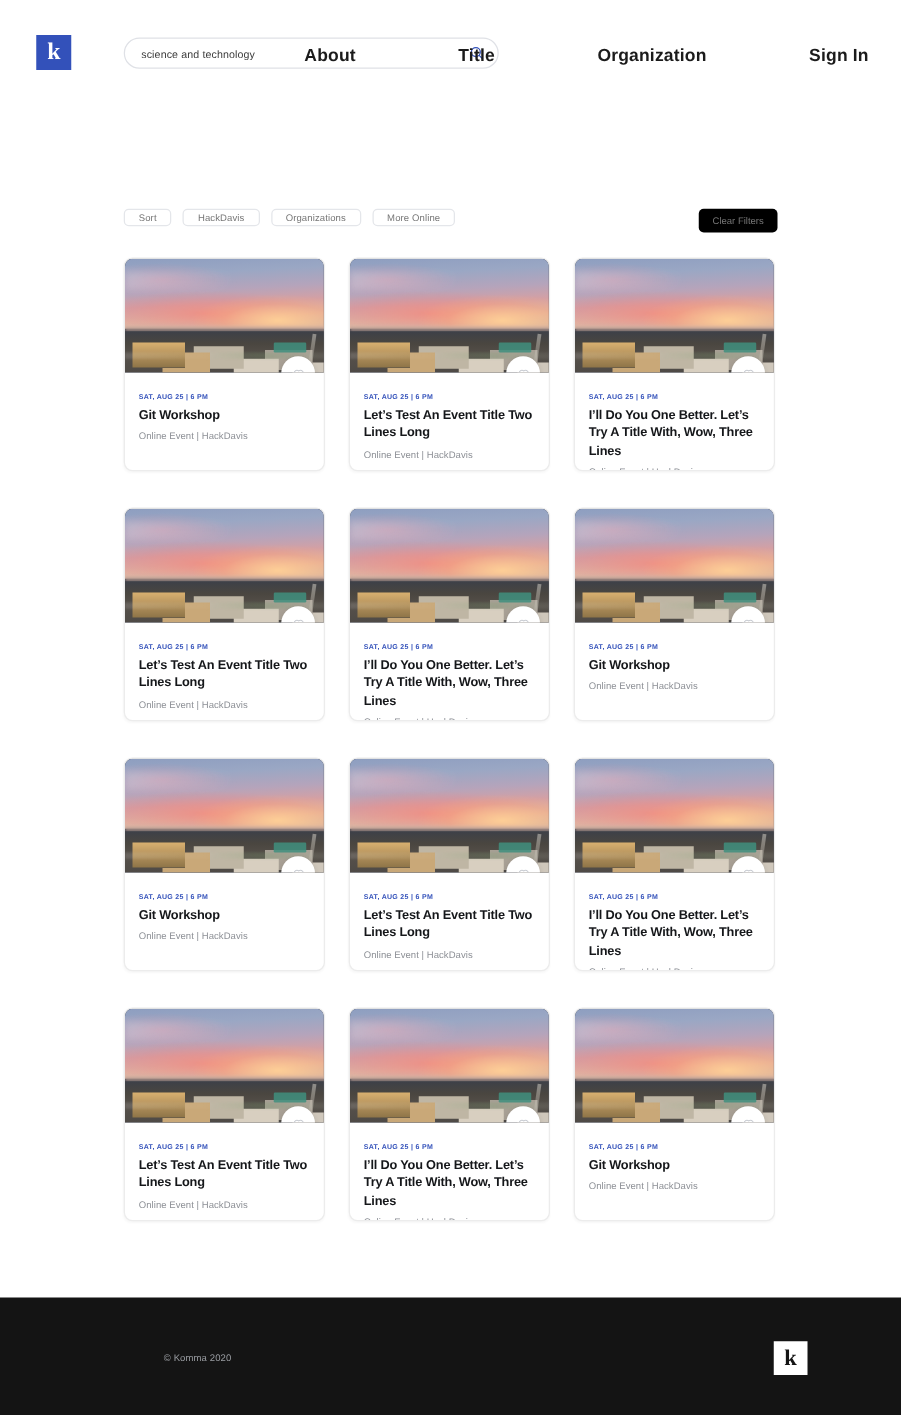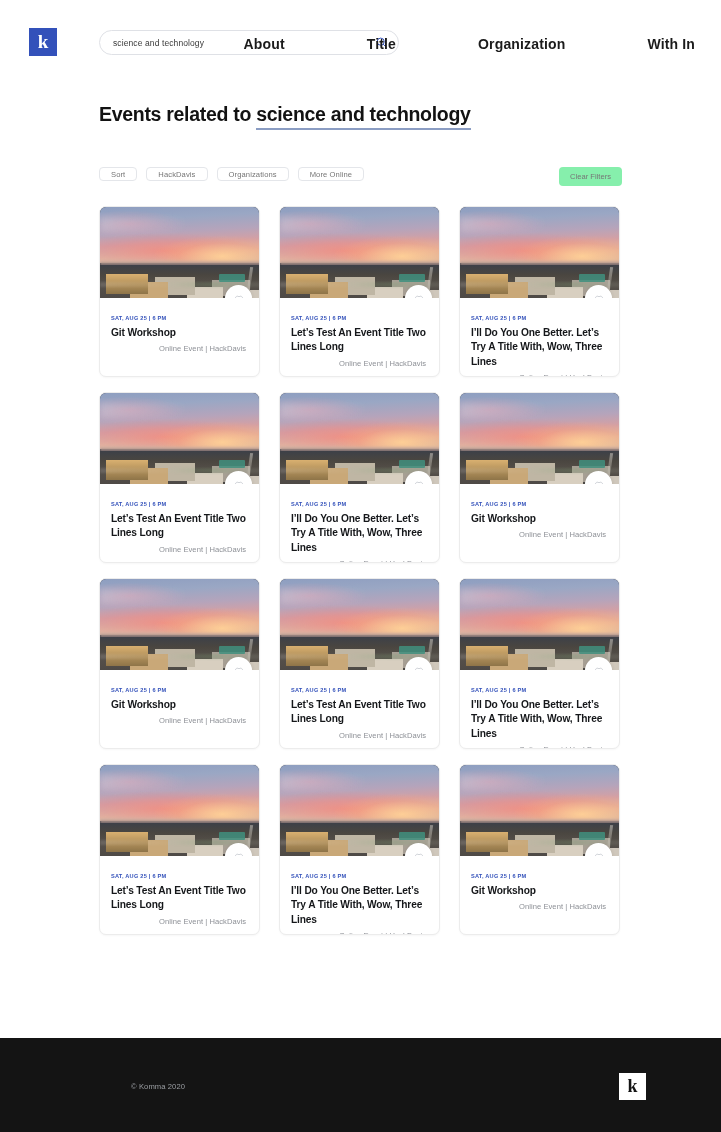--- a/index.html
+++ b/index.html
@@ -137,39 +137,39 @@
     letter-spacing: 0.1px;
   }
   .clear-chip {
     position: absolute;
     right: 0;
     top: 0;
     height: 19px;
     padding: 0 11px;
     border: none;
     border-radius: 4px;
-    background: #86efac;
+    background: #000000;
     font-size: 7.6px;
     color: #767676;
     display: flex;
     align-items: center;
     cursor: pointer;
     white-space: nowrap;
     font-family: "Liberation Sans", sans-serif;
   }
 
   
   .grid {
     position: absolute;
     left: 99px;
     top: 206px;
     width: 523px;
     display: grid;
     grid-template-columns: repeat(3, 161px);
-    gap: 15px 19px;
+    gap: 29px 19px;
   }
 
   .card {
     width: 161px;
     background: #ffffff;
     border: 1px solid #ececec;
     border-radius: 7px;
     overflow: hidden;
     position: relative;
     cursor: pointer;
@@ -275,21 +275,20 @@
     color: #15171a;
     line-height: 1.42;
     letter-spacing: -0.15px;
     margin-bottom: 4px;
   }
   .card-sub {
     font-size: 7.6px;
     color: #8d9096;
     letter-spacing: 0.05px;
     white-space: nowrap;
-    margin-left: 48px;
   }
 
   
   .show-more {
     position: absolute;
     left: 294px;
     top: 967px;
     width: 132px;
     height: 25px;
     background: #f1f2f4;
@@ -351,25 +350,24 @@
       <svg class="search-icon" viewBox="0 0 24 24" fill="none">
         <circle cx="10.5" cy="10.5" r="6.6" stroke="#3351ba" stroke-width="1.8"></circle>
         <line x1="15.4" y1="15.4" x2="20.4" y2="20.4" stroke="#3351ba" stroke-width="1.8" stroke-linecap="round"></line>
       </svg>
     </div>
 
     <div class="nav">
       <a class="nav-item">About</a>
       <a class="nav-item">Title</a>
       <a class="nav-item">Organization</a>
-      <a class="nav-item">With In</a>
+      <a class="nav-item">Sign In</a>
     </div>
   </div>
 
-  <h1 class="page-title"><span>Events related to </span><span class="query">science and technology</span></h1>
 
   <div class="filter-row">
     <div class="chips">
       <div class="chip">Sort</div>
       <div class="chip">HackDavis</div>
       <div class="chip">Organizations</div>
       <div class="chip">More Online</div>
     </div>
     <button class="clear-chip">Clear Filters</button>
   </div>

